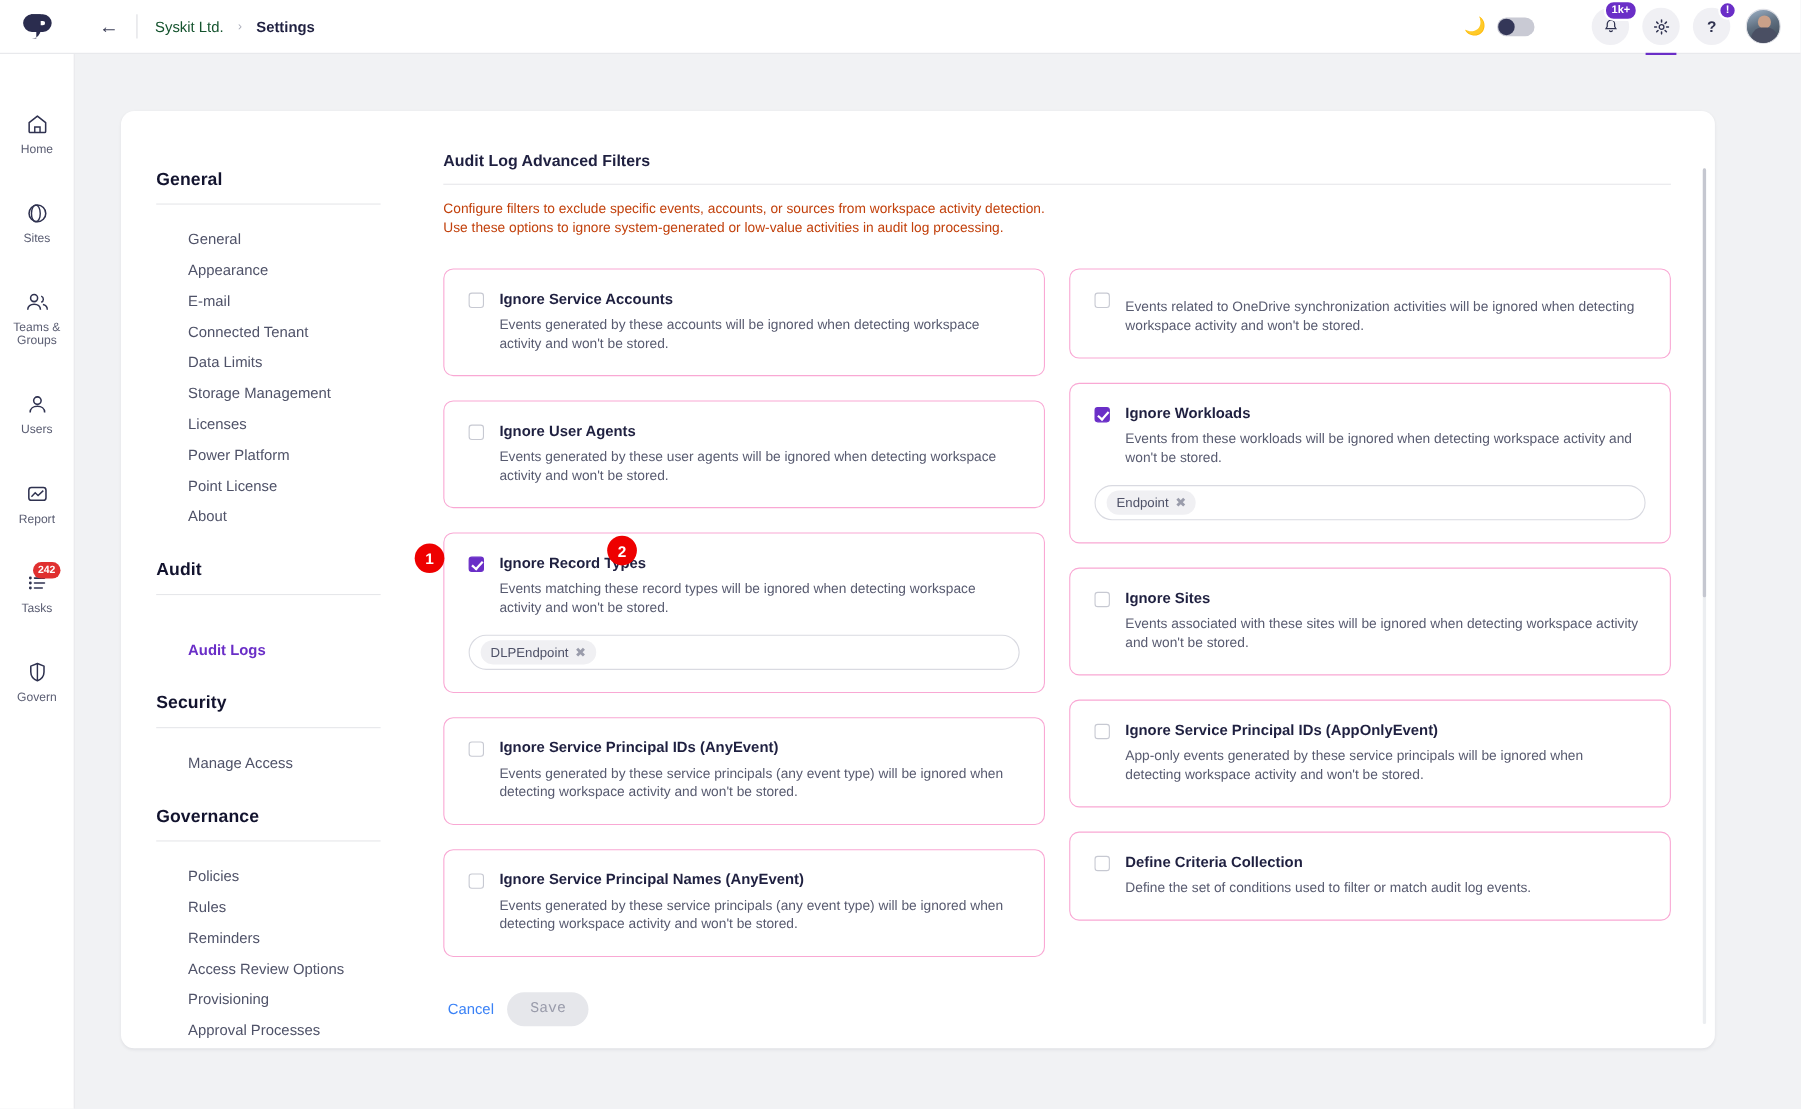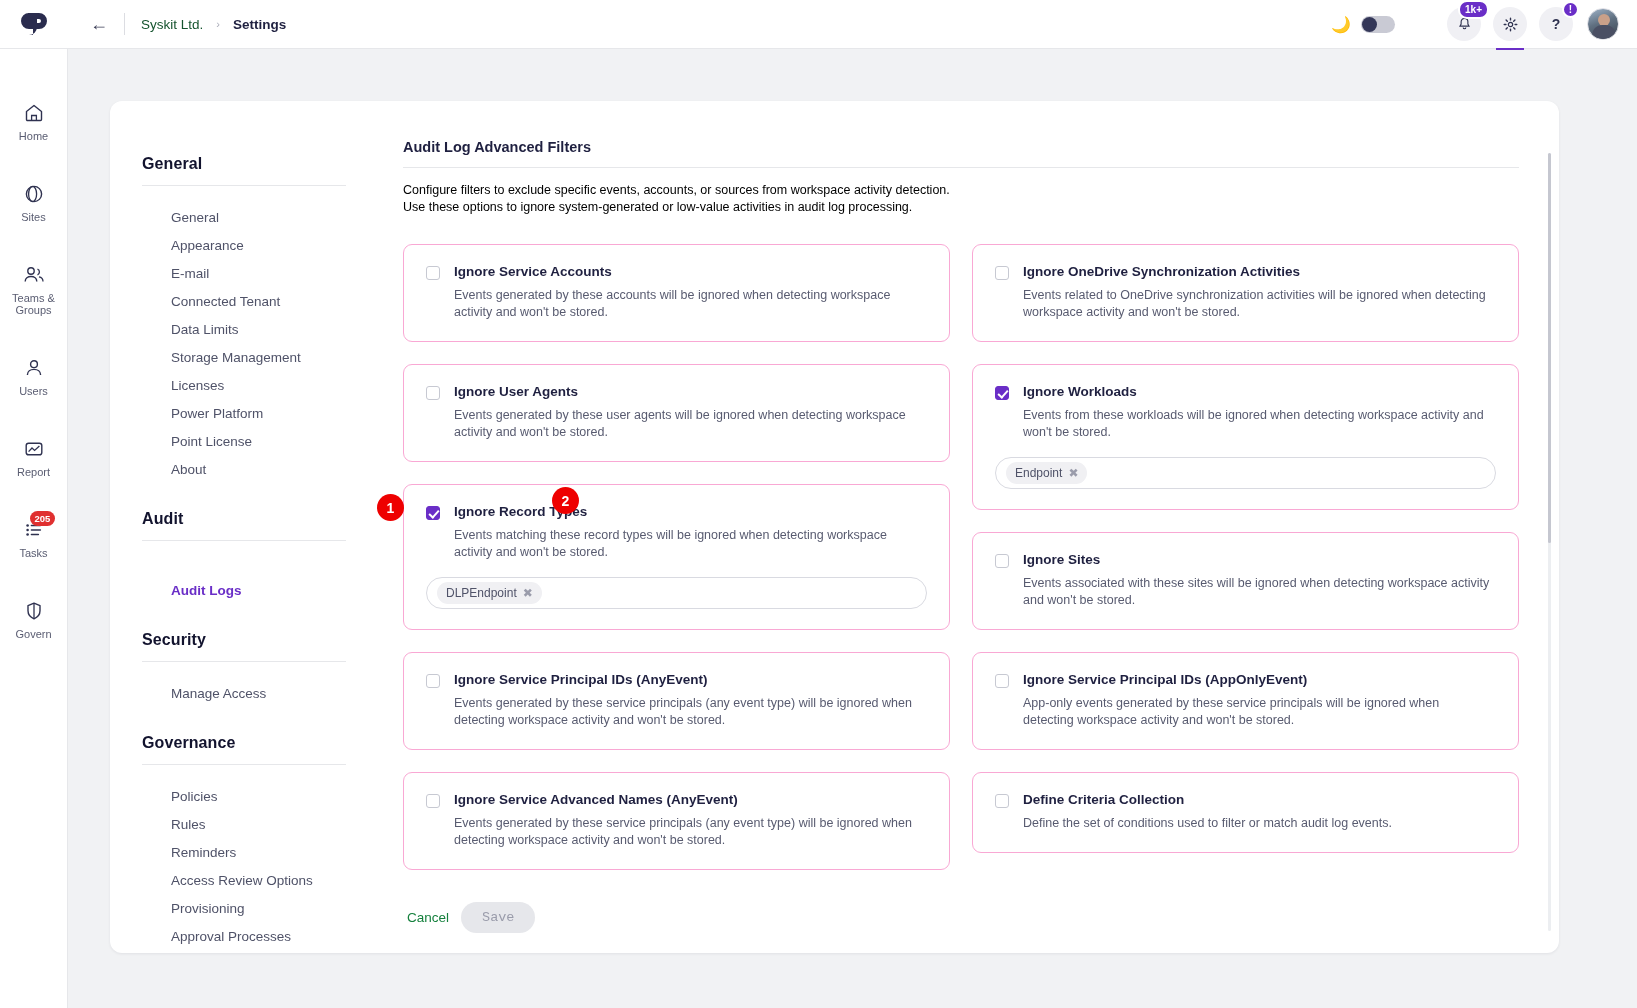--- a/index.html
+++ b/index.html
@@ -90,21 +90,21 @@
   }
   .nav-link.selected { color: #6a2ec7; font-weight: 700; margin-top: 36px; }
   .nav-block { margin-bottom: 10px; }
 
   
   .content {
     flex: 1; padding: 38px 40px 0 33px; position: relative; overflow: hidden;
   }
   .content-title { font-size: 14.5px; font-weight: 700; color: #1f2040; padding-bottom: 12px; }
   .content-rule { height: 1px; background: #e6e7ea; margin-bottom: 14px; }
-  .content-sub { font-size: 12.5px; color: #000000; line-height: 17px; }
+  .content-sub { font-size: 12.5px; color: #c2410c; line-height: 17px; }
 
   .grid { display: flex; gap: 22px; margin-top: 28px; }
   .col { flex: 1; display: flex; flex-direction: column; gap: 22px; }
 
   .card {
     border: 1px solid #f9a8d4; border-radius: 9px; padding: 19px 22px 20px 22px;
     background: #fff; position: relative;
   }
   .card-head { display: flex; align-items: flex-start; gap: 14px; }
   .cbox {
@@ -131,21 +131,21 @@
 
   
   .marker {
     position: absolute; width: 27px; height: 27px; border-radius: 50%;
     background: #ee0000; color: #fff; font-size: 14px; font-weight: 700;
     display: flex; align-items: center; justify-content: center; z-index: 6;
   }
 
   
   .footer { display: flex; align-items: center; gap: 8px; margin-top: 32px; padding-bottom: 30px; }
-  .btn-cancel { font-size: 13.5px; color: #15803d; cursor: pointer; padding: 6px 4px; }
+  .btn-cancel { font-size: 13.5px; color: #3b82f6; cursor: pointer; padding: 6px 4px; }
   .btn-save {
     background: #e6e7eb; color: #9a9cab; border: none; border-radius: 18px;
     font-size: 13.5px; padding: 8px 21px; cursor: default;
     font-family: Liberation Mono, monospace;
   }
 
   
   .sb-track { position: absolute; right: 8px; top: 52px; width: 3px; bottom: 22px; background: #eceef1; border-radius: 2px; }
   .sb-thumb { position: absolute; right: 8px; top: 52px; width: 3px; height: 390px; background: #c5c7d0; border-radius: 2px; cursor: pointer; }
 </style>
@@ -252,21 +252,21 @@
   </div>
 
   <div class="rail-item">
     <span class="rail-ico">
       <svg width="22" height="22" viewBox="0 0 22 22">
           <circle cx="4.6" cy="6.5" r="1.3" fill="#2f3250"></circle>
           <circle cx="4.6" cy="11" r="1.3" fill="#2f3250"></circle>
           <circle cx="4.6" cy="15.5" r="1.3" fill="#2f3250"></circle>
           <path d="M8.4 6.5h9M8.4 11h9M8.4 15.5h7" stroke="#2f3250" stroke-width="1.5" stroke-linecap="round"></path>
         </svg>
-      <span class="rail-badge">205</span>
+      <span class="rail-badge">242</span>
     </span>
     <span class="rail-label">Tasks</span>
   </div>
 
   <div class="rail-item">
     <span class="rail-ico">
       <svg width="22" height="22" viewBox="0 0 22 22">
           <path d="M11 3.2 17 5.6v5.2c0 4-2.6 6.6-6 8-3.4-1.4-6-4-6-8V5.6z" fill="none" stroke="#2f3250" stroke-width="1.4" stroke-linejoin="round"></path>
           <path d="M11 3.6v15" stroke="#2f3250" stroke-width="1.3"></path>
         </svg>
@@ -370,34 +370,33 @@
               <div class="card-title">Ignore Service Principal IDs (AnyEvent)</div>
               <div class="card-desc">Events generated by these service principals (any event type) will be ignored when detecting workspace activity and won't be stored.</div>
             </div>
           </div>
         </div>
 
         <div class="card">
           <div class="card-head">
             <div class="cbox"></div>
             <div>
-              <div class="card-title">Ignore Service Advanced Names (AnyEvent)</div>
+              <div class="card-title">Ignore Service Principal Names (AnyEvent)</div>
               <div class="card-desc">Events generated by these service principals (any event type) will be ignored when detecting workspace activity and won't be stored.</div>
             </div>
           </div>
         </div>
       </div>
 
       <div class="col">
 
         <div class="card">
           <div class="card-head">
             <div class="cbox"></div>
             <div>
-              <div class="card-title">Ignore OneDrive Synchronization Activities</div>
               <div class="card-desc">Events related to OneDrive synchronization activities will be ignored when detecting workspace activity and won't be stored.</div>
             </div>
           </div>
         </div>
 
         <div class="card">
           <div class="card-head">
             <div class="cbox checked"></div>
             <div>
               <div class="card-title">Ignore Workloads</div>

